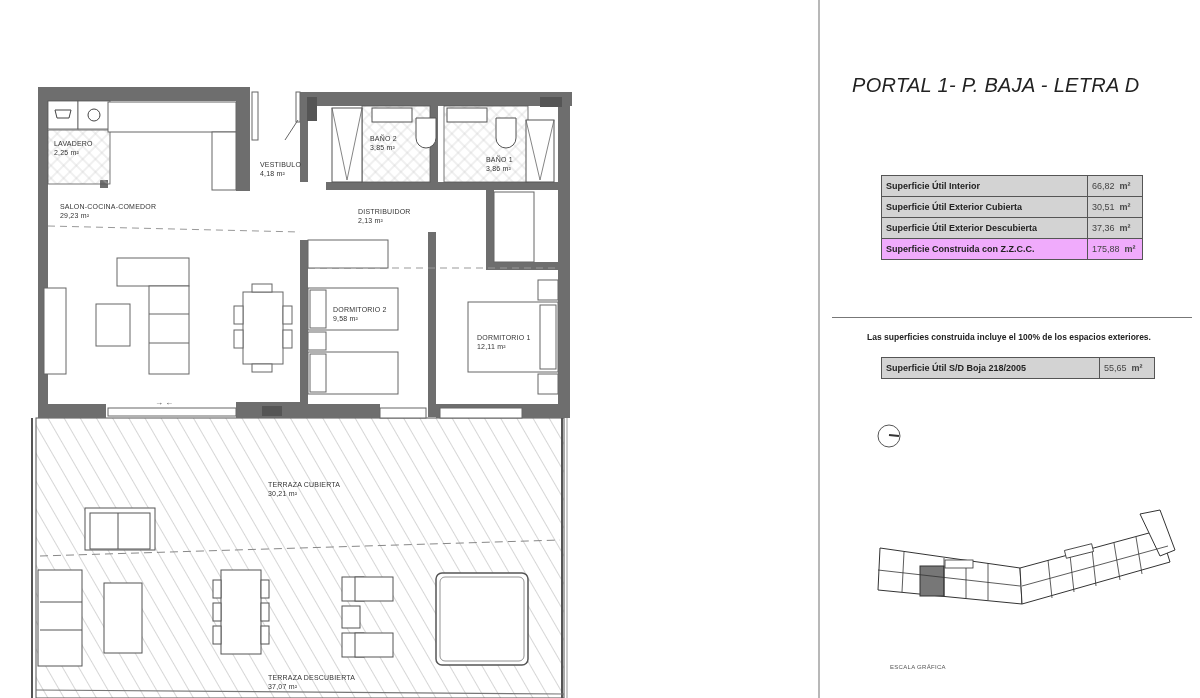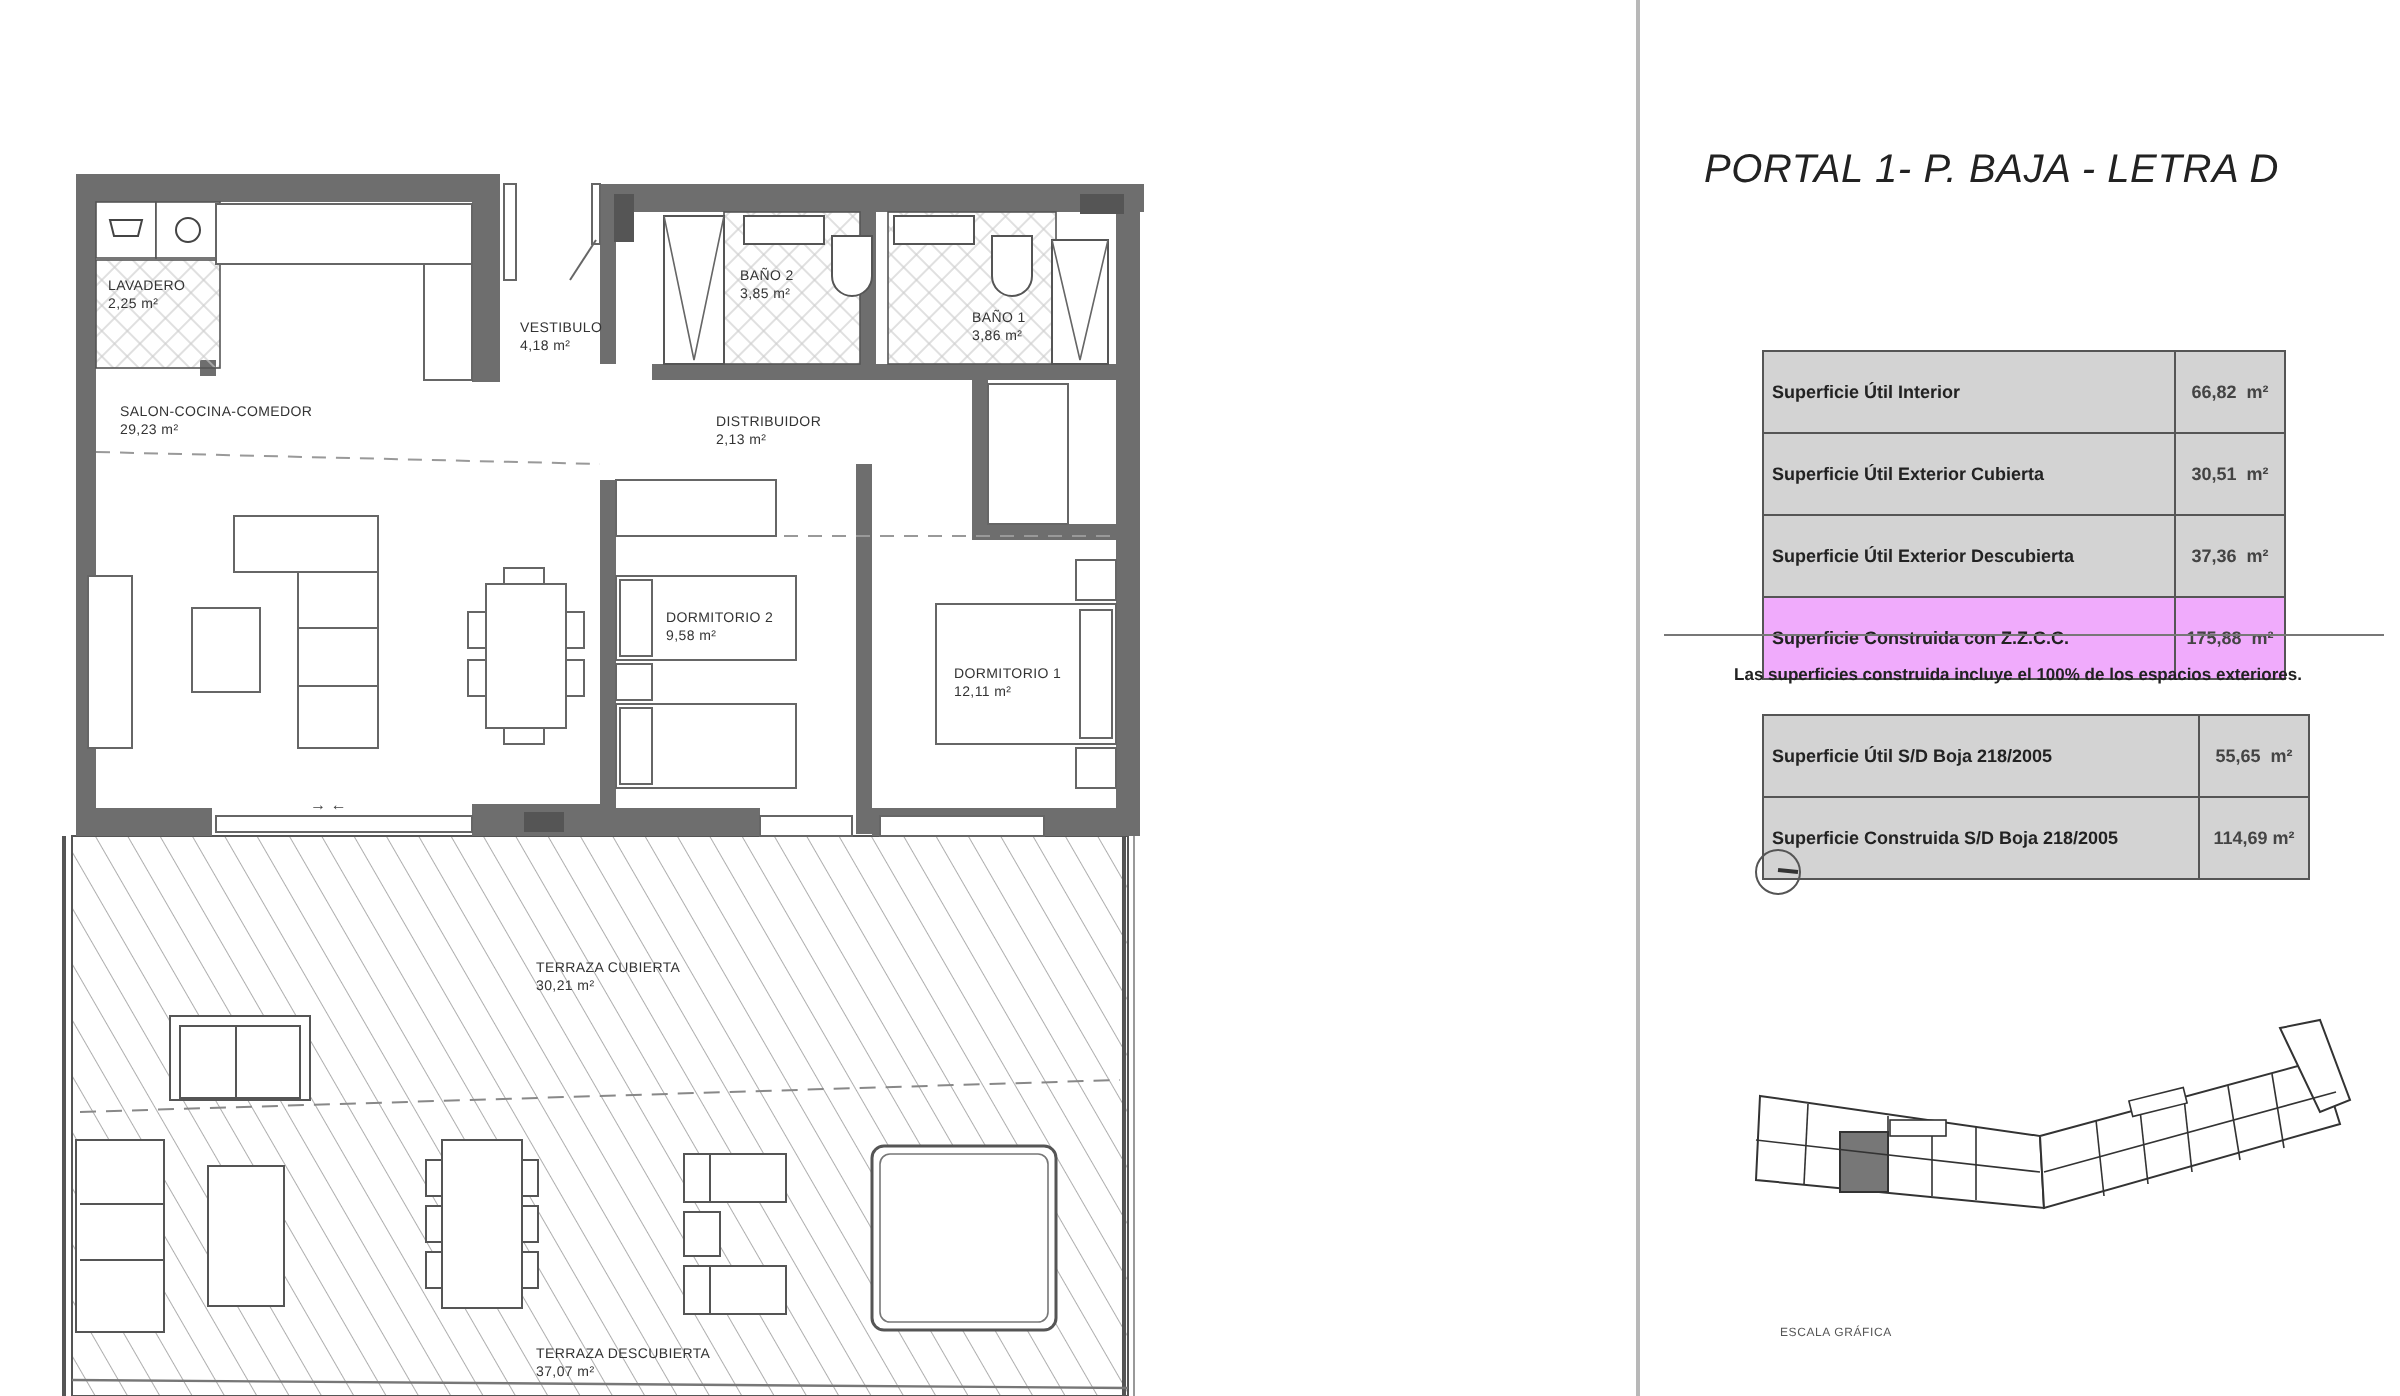--- a/index.html
+++ b/index.html
@@ -2,22 +2,22 @@
 <html><head>
 <meta charset="utf-8">
 <style>
   html,body{margin:0;padding:0;background:#fff;}
   body{width:1200px;height:698px;position:relative;overflow:hidden;font-family:"Liberation Sans",sans-serif;color:#222;}
   .divider{position:absolute;left:818px;top:0;width:2px;height:698px;background:#b8b8b8;}
   .plan{position:absolute;left:0;top:0;width:818px;height:698px;}
   .rlabel{position:absolute;font-size:7px;line-height:9px;color:#333;letter-spacing:0.2px;white-space:nowrap;}
   .title{position:absolute;left:852px;top:74px;font-size:20px;color:#222;letter-spacing:0.3px;white-space:nowrap;font-style:italic;}
   table.sup{position:absolute;border-collapse:collapse;font-size:9px;font-weight:bold;color:#222;}
-  table.sup td{border:1px solid #555;padding:10px 4px;height:20px;background:#d3d3d3;margin-top:32px;}
-  table.sup td.v{text-align:center;font-weight:bold;color:#444;width:46px;}
+  table.sup td{border:1px solid #555;padding:0 4px;height:20px;background:#d3d3d3;margin-top:32px;}
+  table.sup td.v{text-align:left;font-weight:normal;color:#444;width:46px;}
   table.sup tr.dark td{background:#f0abfc;}
   .note{position:absolute;left:820px;top:332px;width:378px;text-align:center;font-size:8.5px;font-weight:bold;color:#222;white-space:nowrap;}
   .hr{position:absolute;left:832px;top:317px;width:360px;height:1px;background:#777;}
   .compass{position:absolute;left:876px;top:423px;width:26px;height:26px;}
   .keyplan{position:absolute;left:870px;top:500px;width:320px;height:110px;}
   .scale{position:absolute;left:890px;top:664px;font-size:6px;color:#555;letter-spacing:0.3px;}
 </style>
 </head>
 <body>
 
@@ -216,24 +216,20 @@
 
 <div class="hr"></div>
 
 <div class="note">Las superficies construida incluye el 100% de los espacios exteriores.</div>
 
 <table class="sup" style="left:881px;top:357px;width:274px;">
   <tbody>
       <tr>
         <td>Superficie Útil S/D Boja 218/2005</td>
         <td class="v"><span>55,65</span>&nbsp;&nbsp;<b>m²</b></td>
-      </tr>
-  <tr>
-        <td>Superficie Construida S/D Boja 218/2005</td>
-        <td class="v"><span>114,69</span>&nbsp;<b>m²</b></td>
       </tr>
 </tbody>
   </table>
 
 <div class="compass">
   <svg width="26" height="26" viewBox="0 0 26 26">
     <circle cx="13" cy="13" r="11" fill="none" stroke="#555" stroke-width="1"></circle>
     <line x1="13" y1="12" x2="23" y2="13" stroke="#333" stroke-width="2"></line>
   </svg>
 </div>

